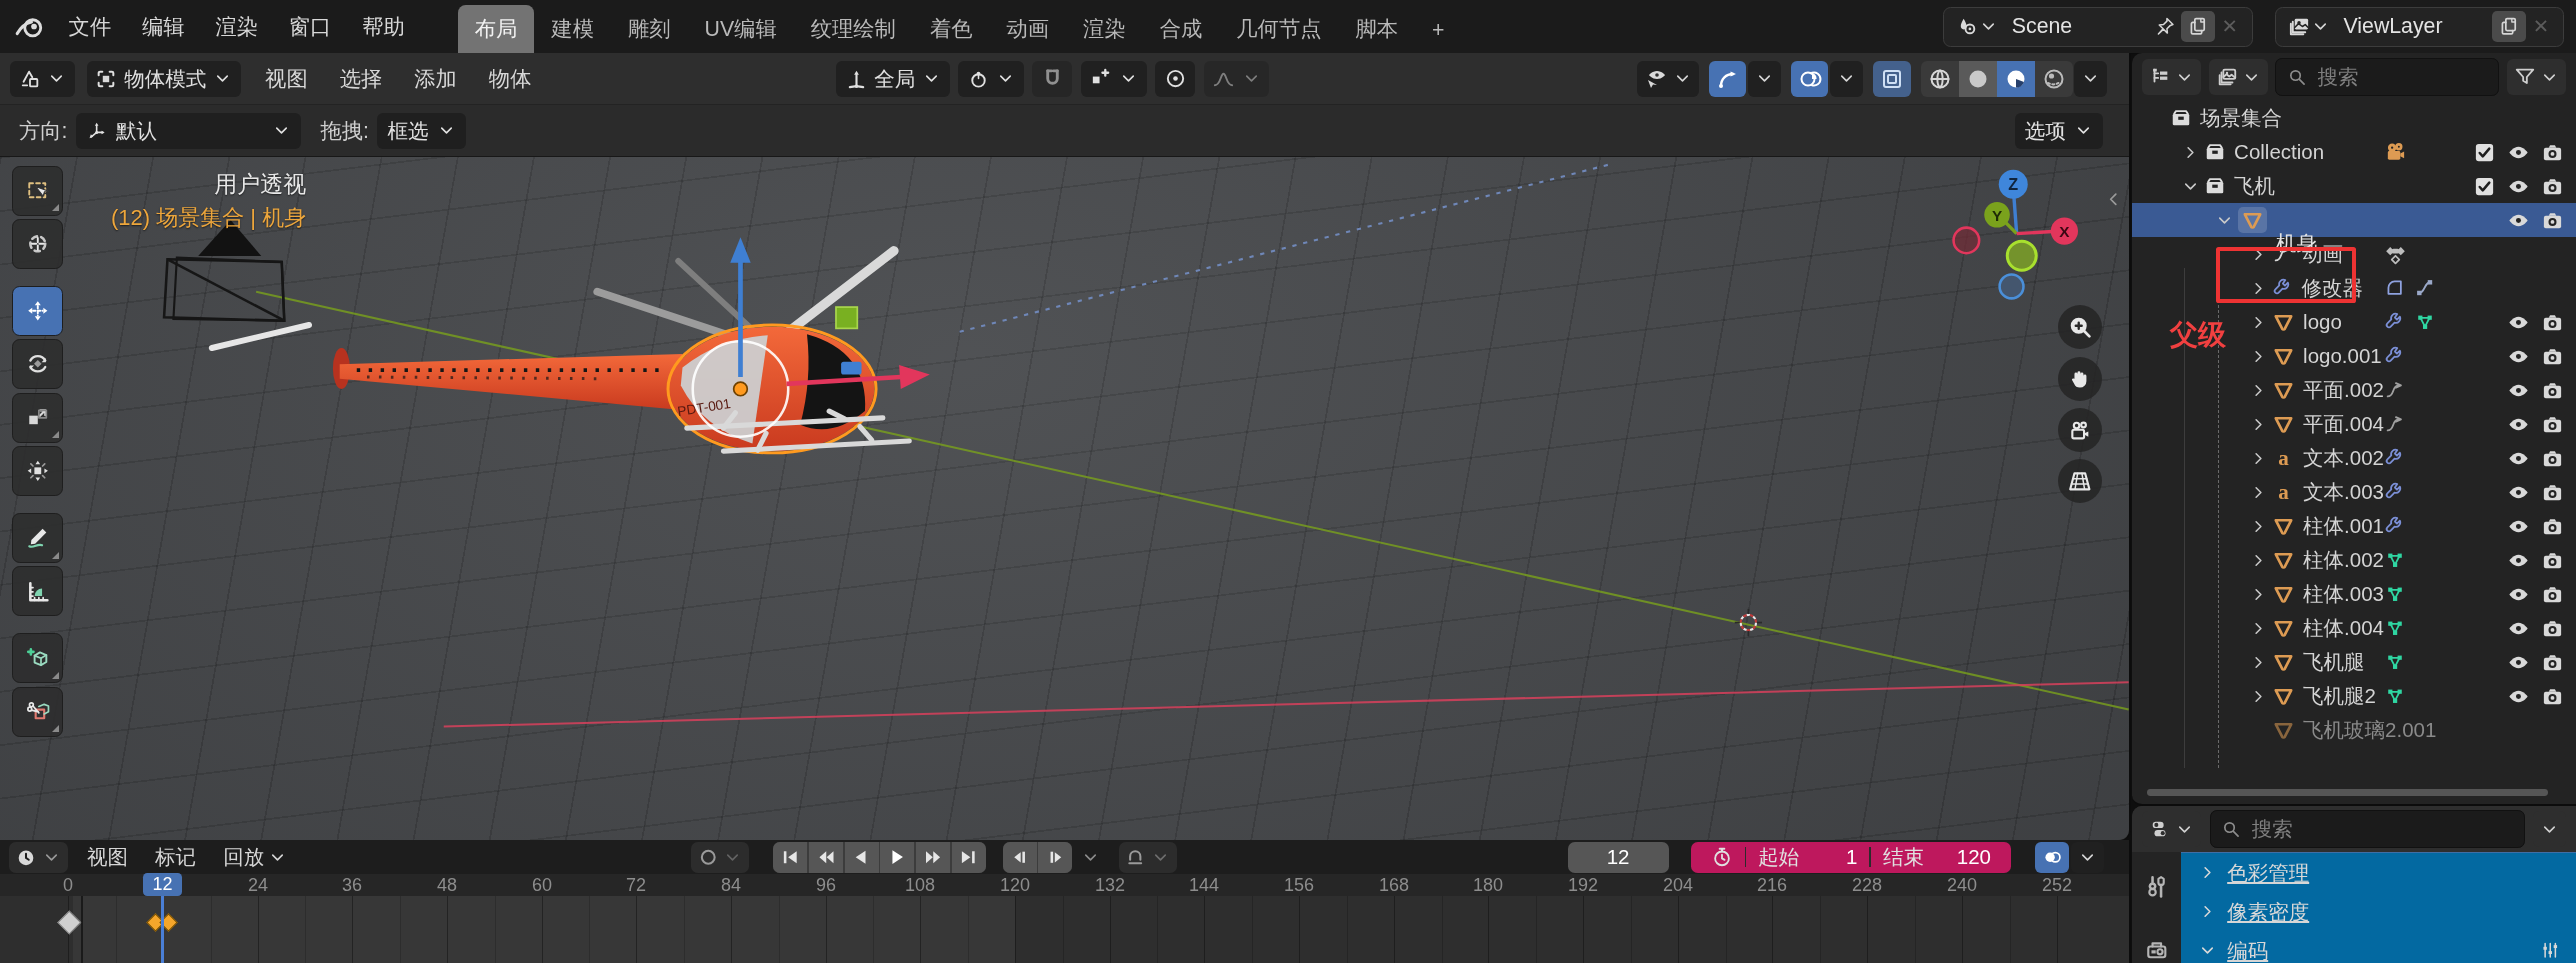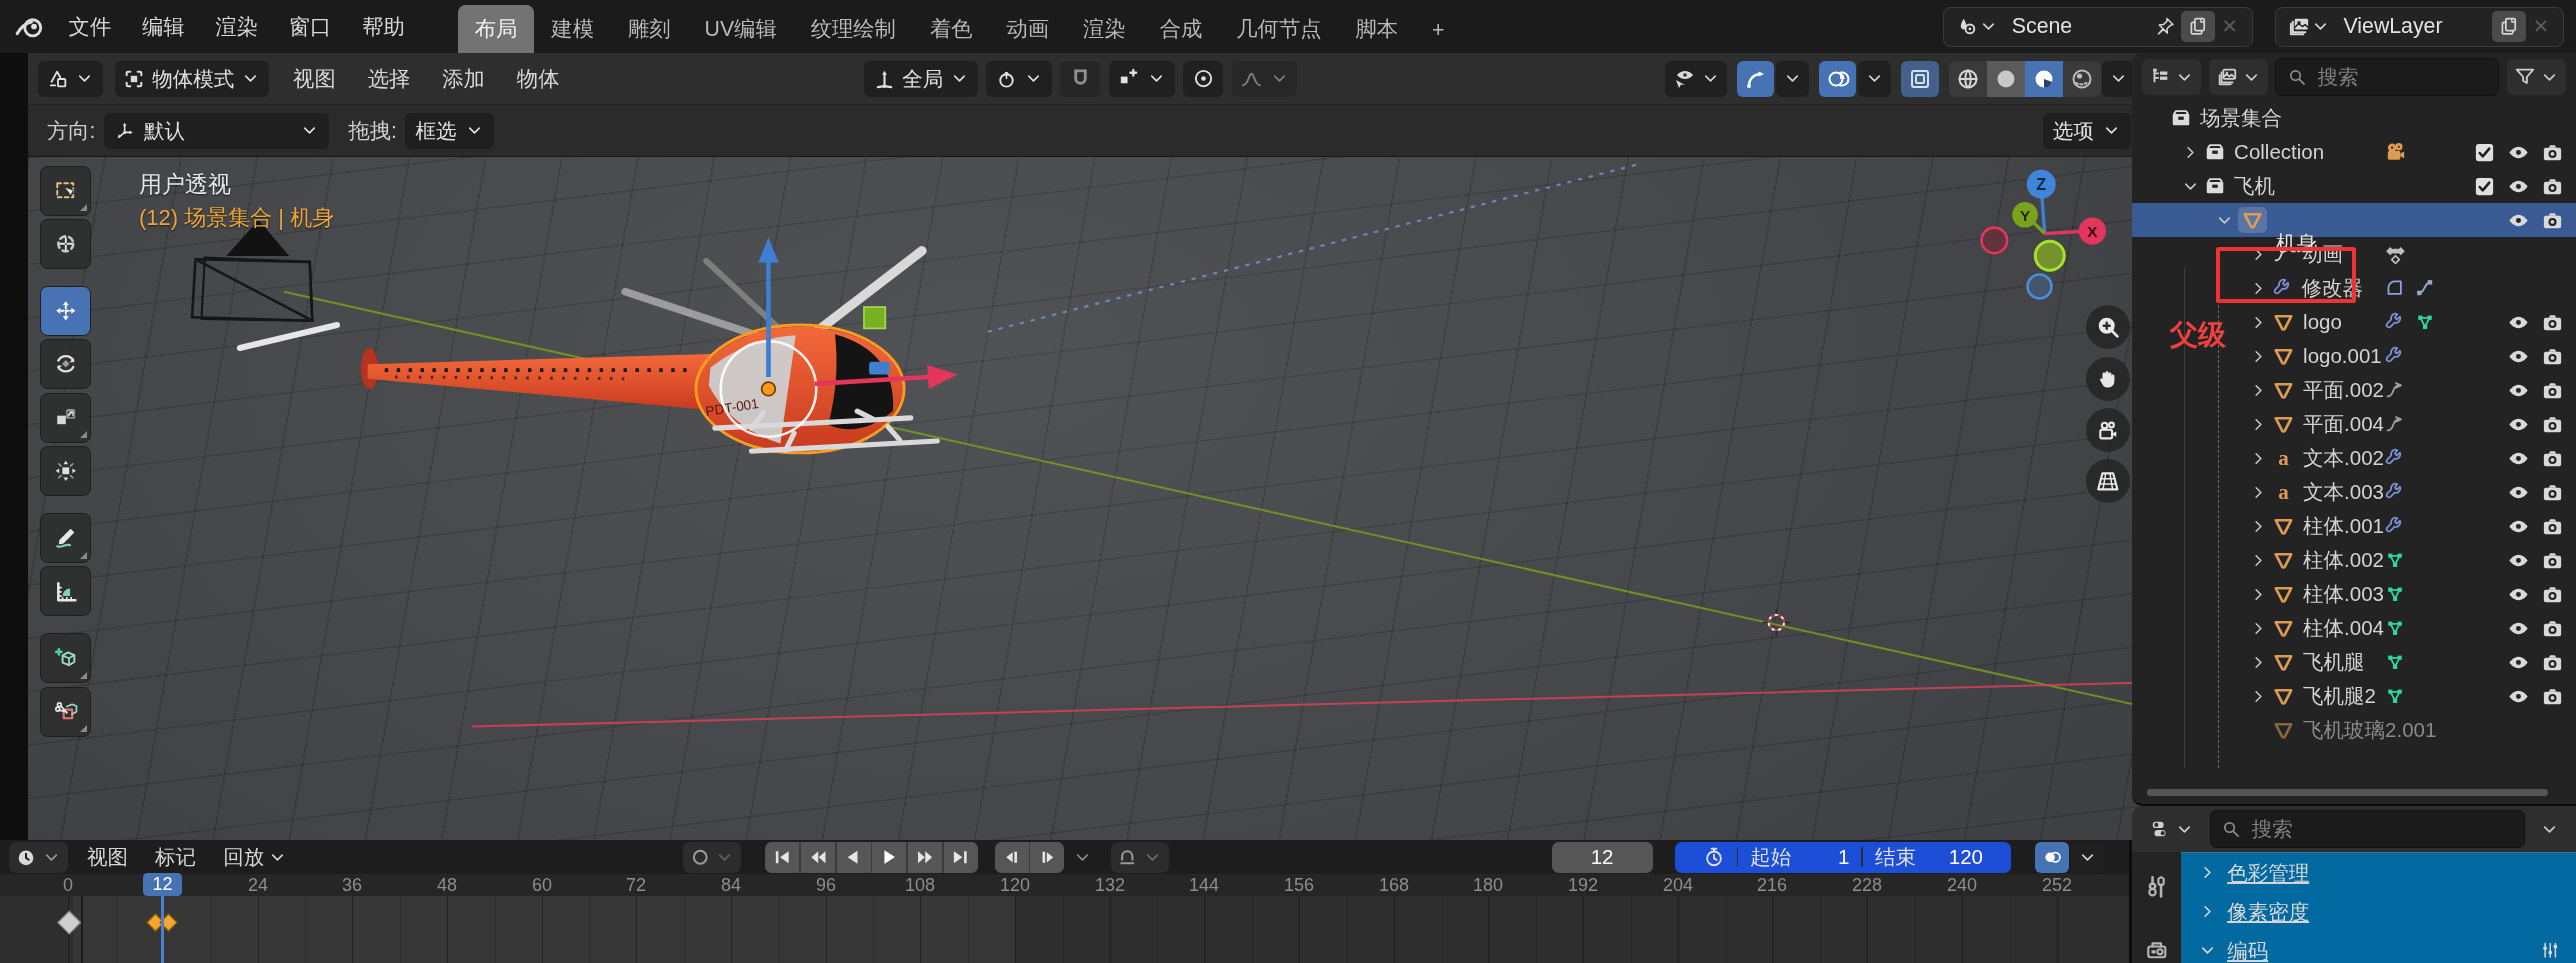--- a/index.html
+++ b/index.html
@@ -21,21 +21,21 @@
   .idwidget{display:flex;align-items:center;background:#232323;border:0.9px solid #3c3c3c;
             border-radius:7.7px;height:38px;padding:0 7px;}
   .idwidget .name{font-size:21.3px;color:#e4e4e4;padding:0 15.4px 0 8.5px;min-width:128px;}
   .idwidget .seg{display:flex;align-items:center;padding:0 5.1px;height:100%;}
   .idwidget .chipbtn{background:#4b4b4b;border-radius:5.1px;width:34px;height:31px;
                      display:flex;align-items:center;justify-content:center;margin-left:5.1px;}
   .idwidget .dim{color:#5c5c5c;font-size:19.6px;margin:0 6.8px;}
 
   
   #viewport{position:absolute;left:0;top:53px;width:2129px;height:787px;background:#2e2e2e;
-            border-radius:0 0 10.2px 10.2px;border-right:2.6px solid #0c0c0c;margin-left:28px;}
+            border-radius:0 0 10.2px 10.2px;border-right:2.6px solid #0c0c0c;}
   #vp-header{position:relative;height:51px;background:#2e2e2e;display:flex;align-items:center;
              border-bottom:0.9px solid #232323;}
   #vp-toolsettings{position:relative;height:51px;background:#2b2b2b;display:flex;align-items:center;
              border-bottom:1.7px solid #181818;}
   .hdr-chip{background:#202020;border-radius:6px;height:36px;display:inline-flex;align-items:center;
             padding:0 8.5px;gap:6.8px;font-size:20.5px;color:#e0e0e0;}
   .hdr-menu{font-size:21.3px;color:#d8d8d8;padding:0 16px;}
   #vp-mid{position:absolute;left:836px;top:7.7px;display:flex;align-items:center;gap:8.5px;}
   #vp-rightcluster{margin-left:auto;display:flex;align-items:center;gap:10.2px;margin-right:22px;}
   .tglchip{background:#202020;border-radius:6px;height:36px;display:inline-flex;align-items:center;padding:0 6.8px;gap:5.1px;}
@@ -49,21 +49,21 @@
          padding:0 10.2px;gap:8.5px;font-size:20.5px;color:#e2e2e2;}
 
   
   #canvas{position:absolute;left:0;top:104px;width:2129px;height:683px;overflow:hidden;
           border-radius:0 0 10.2px 0;
           background:
             radial-gradient(1365px 768px at 45% 30%, rgba(255,255,255,0.05), rgba(0,0,0,0.12)),
             repeating-linear-gradient(100deg, rgba(0,0,0,0.16) 0 1.7px, transparent 1.7px 75px),
             repeating-linear-gradient(173deg, rgba(0,0,0,0.14) 0 1.7px, transparent 1.7px 53px),
             #47494c;}
-  #vp-overlaytext{position:absolute;left:111px;top:10.2px;line-height:34px;pointer-events:none;}
+  #vp-overlaytext{position:absolute;left:111px;top:10.2px;line-height:34px;pointer-events:none;text-align:right;}
   #vp-overlaytext .l1{font-size:23px;color:#e8e8e8;text-shadow:0 0.9px 1.7px rgba(0,0,0,.6);}
   #vp-overlaytext .l2{font-size:22px;color:#eda63c;text-shadow:0 0.9px 1.7px rgba(0,0,0,.6);}
 
   
   #toolcol{position:absolute;left:12px;top:8.5px;display:flex;flex-direction:column;width:51px;}
   .toolbtn{width:49px;height:48px;background:#2d2d2dE6;border:0.9px solid #1e1e1e;border-radius:7.7px;
            margin-bottom:3.4px;display:flex;align-items:center;justify-content:center;position:relative;color:#dcdcdc;}
   .toolbtn.active{background:#4772b3;color:#fff;}
   .toolbtn.gap{margin-top:13.6px;}
   .toolbtn.corner::after{content:"";position:absolute;right:3.4px;bottom:3.4px;border-left:7.7px solid transparent;
@@ -116,22 +116,22 @@
   
   #timeline{position:absolute;left:0;top:840px;width:2129px;height:124px;background:#1d1d1d;
             border-right:2.6px solid #0c0c0c;}
   #tl-header{position:relative;height:34px;display:flex;align-items:center;padding:0 8.5px;gap:5.1px;}
   #tl-header .menu{font-size:20.5px;color:#d6d6d6;padding:0 13.6px;}
   .tl-grp{display:flex;gap:1.7px;background:#3c3c3c;border-radius:6.8px;overflow:hidden;}
   .tl-btn{width:34px;height:31px;background:#565656;display:flex;align-items:center;justify-content:center;color:#e6e6e6;}
   .tl-chip{background:#2c2c2c;border-radius:6.8px;height:31px;display:flex;align-items:center;padding:0 6.8px;gap:5.1px;color:#9a9a9a;}
   #tl-frame{width:101px;height:31px;background:#565656;border-radius:6.8px;color:#fff;
             font-size:20.5px;display:flex;align-items:center;justify-content:center;}
-  #tl-range{height:31px;background:#1d4ed8;border-radius:6.8px;display:flex;align-items:center;
-            padding:0 28px;gap:12px;font-size:20.5px;color:#e0e0e0;}
+  #tl-range{height:31px;background:#be185d;border-radius:6.8px;display:flex;align-items:center;
+            padding:0 20px;gap:12px;font-size:20.5px;color:#e0e0e0;}
   #tl-range .divider{width:1.7px;height:20.5px;background:#2c2c2c;}
   #tl-ruler{position:absolute;left:0;top:34px;width:100%;height:22px;background:#262626;}
   .ruler-num{position:absolute;top:0.9px;transform:translateX(-50%);font-size:18px;color:#8d8d8d;}
   #tl-track{position:absolute;left:0;top:56px;width:100%;height:67px;background:#2e2e2e;overflow:hidden;}
   #tl-inrange{position:absolute;left:73px;top:0;width:942px;height:100%;background:#373737;}
   .gridline{position:absolute;top:0;bottom:0;width:0.9px;background:rgba(0,0,0,0.28);}
   #tl-startline{position:absolute;left:81px;top:0;bottom:0;width:1.7px;background:#1a1a1a;}
   #playhead-line{position:absolute;left:161px;top:56px;width:3.4px;height:67px;background:#4a7fd6;}
   #playhead-flag{position:absolute;left:143px;top:33px;width:39px;height:23px;background:#4772b3;
             border-radius:4.3px;color:#fff;font-size:18px;display:flex;align-items:center;justify-content:center;}

